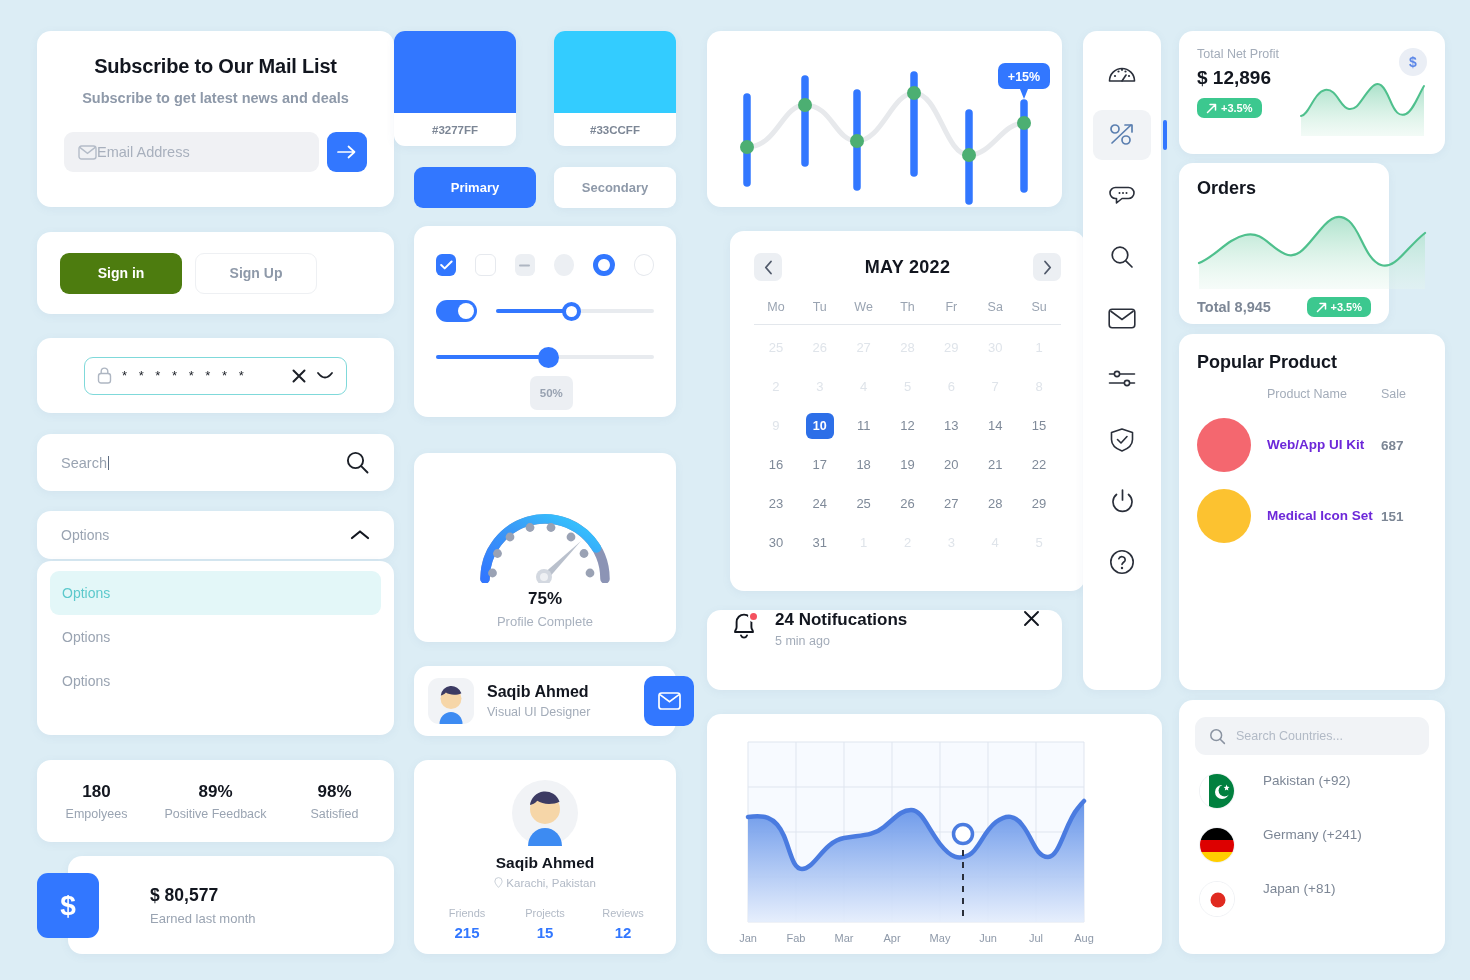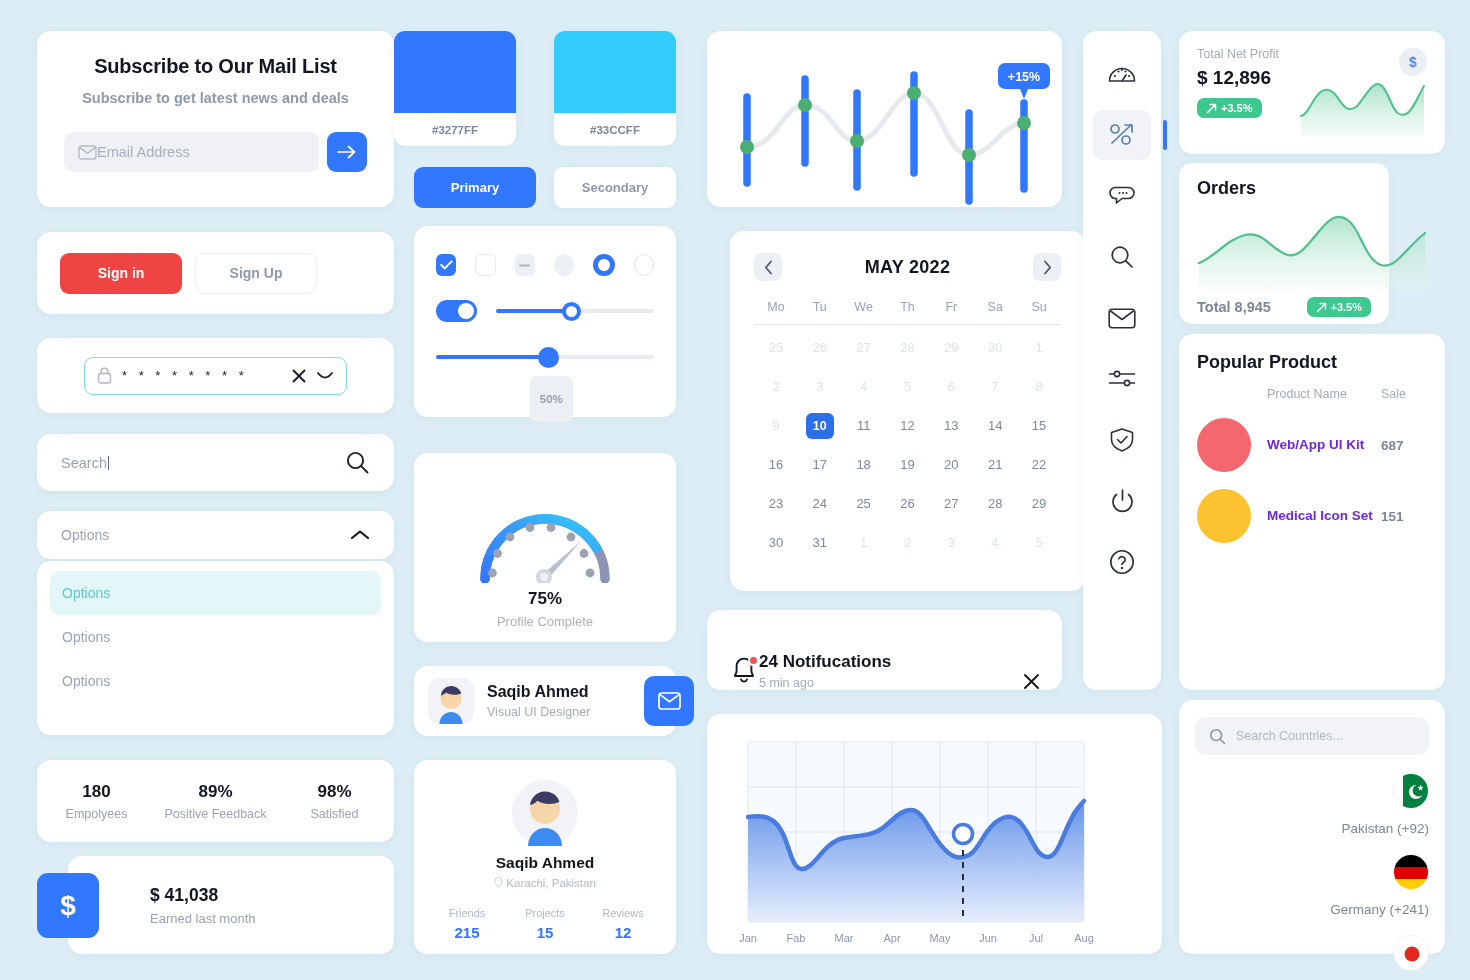--- a/index.html
+++ b/index.html
@@ -28,21 +28,21 @@
     display: flex; align-items: center; padding: 0 14px;
   }
   .email-box .ph { font-size: 14.5px; color: #a8b0bd; }
   .arrow-btn {
     width: 40px; height: 40px; border-radius: 9px; background: #3277FF;
     display: flex; align-items: center; justify-content: center; border: none; cursor: pointer;
   }
 
   #auth-card { left: 37px; top: 232px; width: 357px; height: 82px; display: flex; align-items: center; gap: 13px; padding: 0 23px; }
   .btn-primary {
-    background: #ef4444; color: #fff; border: none; border-radius: 9px;
+    background: #4d7c0f; color: #fff; border: none; border-radius: 9px;
     height: 41px; width: 122px; font-size: 14px; font-weight: bold; cursor: pointer;
     font-family: "Liberation Sans", sans-serif;
   }
   .btn-secondary {
     background: #fff; color: #8e99a9; border: 1.5px solid #eef0f3; border-radius: 9px;
     height: 41px; width: 122px; font-size: 14px; font-weight: bold; cursor: pointer;
     font-family: "Liberation Sans", sans-serif;
   }
 
   #password-card { left: 37px; top: 338px; width: 357px; height: 75px; display: flex; align-items: center; justify-content: center; }
@@ -102,21 +102,21 @@
   .rd.empty { border: 1.7px solid #e6e9ee; background: #fff; }
 
   .toggle { width: 41px; height: 22px; border-radius: 11px; background: #3277FF; position: relative; }
   .toggle .knob { position: absolute; right: 3px; top: 3px; width: 16px; height: 16px; border-radius: 50%; background: #fff; }
   .slider-wrap { position: relative; flex: 1; height: 22px; display: flex; align-items: center; }
   .track { position: absolute; left: 0; right: 0; height: 4px; border-radius: 2px; background: #e8ebef; }
   .track-fill { position: absolute; left: 0; height: 4px; border-radius: 2px; background: #3277FF; }
   .knob-hollow { position: absolute; width: 19px; height: 19px; border-radius: 50%; background: #fff; border: 4px solid #3277FF; }
   .knob-solid { position: absolute; width: 21px; height: 21px; border-radius: 50%; background: #3277FF; }
   .tooltip-50 { position: absolute; background: #eceff3; color: #98a2b1; font-size: 11.5px; font-weight: bold;
-    padding: 17px 10px; border-radius: 7px; }
+    padding: 11px 10px; border-radius: 7px; }
 
   #gauge-card { left: 414px; top: 453px; width: 262px; height: 189px; padding-top: 22px; }
   .gauge-pct { text-align: center; font-size: 17px; font-weight: bold; color: #12161f; margin-top: 2px; }
   .gauge-lbl { text-align: center; font-size: 13px; color: #a9b2bf; margin-top: 5px; }
 
   #profile-row-card { left: 414px; top: 666px; width: 262px; height: 70px; display: flex; align-items: center; padding-left: 14px; gap: 13px; }
   .pr-name { font-size: 16px; font-weight: bold; color: #12161f; }
   .pr-role { font-size: 12.5px; color: #a3acb9; margin-top: 4px; }
   #mail-fab { position: absolute; left: 644px; top: 676px; width: 50px; height: 50px; border-radius: 10px;
     background: #3277FF; display: flex; align-items: center; justify-content: center; }
@@ -139,21 +139,21 @@
   .cal-dow { display: grid; grid-template-columns: repeat(7,1fr); margin-top: 19px;
     padding-bottom: 10px; border-bottom: 1.2px solid #e3e7ec; }
   .cal-dow span { text-align: center; font-size: 12.5px; color: #9aa4b2; }
   .cal-grid { display: grid; grid-template-columns: repeat(7,1fr); grid-auto-rows: 39px; margin-top: 3px; }
   .cal-cell { display: flex; align-items: center; justify-content: center; font-size: 13px; color: #7f8a99; }
   .cal-cell.dim { color: #dfe4ea; }
   .cal-cell.sel { }
   .cal-cell.sel span { background: #2d6fe8; color: #fff; border-radius: 6px; width: 28px; height: 26px;
     display: flex; align-items: center; justify-content: center; font-weight: bold; font-size: 12.5px; }
 
-  #notif-card { left: 707px; top: 610px; width: 355px; height: 80px; display: flex; align-items: flex-end; padding: 0 22px; }
+  #notif-card { left: 707px; top: 610px; width: 355px; height: 80px; display: flex; align-items: flex-start; padding: 0 22px; gap: 16px; }
   .nt-title { font-size: 17px; font-weight: bold; color: #12161f; }
   .nt-time { font-size: 12.5px; color: #a3acb9; margin-top: 4px; }
 
   #area-card { left: 707px; top: 714px; width: 455px; height: 240px; }
 
   
   #icon-rail { left: 1083px; top: 31px; width: 78px; height: 659px; display: flex;
     flex-direction: column; align-items: center; padding-top: 18px; gap: 11px; }
   .rail-item { width: 58px; height: 50px; border-radius: 9px; display: flex; align-items: center;
     justify-content: center; cursor: pointer; position: relative; }
@@ -183,21 +183,21 @@
   .pp-head .h2 { width: 46px; text-align: left; font-size: 12.5px; color: #a3acb9; }
   .pp-row { display: flex; align-items: center; margin-top: 17px; }
   .pp-dot { width: 54px; height: 54px; border-radius: 50%; flex: none; }
   .pp-name { flex: 1; font-size: 13.5px; font-weight: bold; color: #6d28d9; line-height: 1.35; padding-left: 16px; }
   .pp-sale { width: 46px; font-size: 13.5px; font-weight: bold; color: #7c8695; }
 
   #country-card { left: 1179px; top: 700px; width: 266px; height: 254px; padding: 17px 16px; }
   .ctry-search { background: #f1f3f6; border-radius: 11px; height: 38px; display: flex;
     align-items: center; gap: 10px; padding: 0 14px; }
   .ctry-search .ph { font-size: 12.5px; color: #b2bac6; }
-  .ctry-row { display: flex; align-items: flex-end; gap: 12px; margin-top: 18px; padding-left: 4px; flex-direction: column; }
+  .ctry-row { display: flex; align-items: flex-start; gap: 28px; margin-top: 18px; padding-left: 4px; }
   .flag { width: 36px; height: 36px; border-radius: 50%; overflow: hidden; flex: none; border: 1px solid #f0f2f5; }
   .ctry-name { font-size: 13.5px; color: #7c8695; }
 </style>
 </head>
 <body>
 
 <div class="stage">
 
   <div class="card" id="subscribe-card">
     <div class="sub-title">Subscribe to Our Mail List</div>
@@ -278,21 +278,21 @@
       <div class="stat-lbl">Positive Feedback</div>
     </div>
     <div class="stat">
       <div class="stat-val">98%</div>
       <div class="stat-lbl">Satisfied</div>
     </div>
   </div>
 
   <div class="card" id="earn-card">
     <div>
-      <div class="earn-val">$ 41,038</div>
+      <div class="earn-val">$ 80,577</div>
       <div class="earn-lbl">Earned last month</div>
     </div>
   </div>
   <div id="earn-badge">$</div>
 
   <div class="card swatch-card" id="swatch-0">
     <div class="swatch-color" style="background:#3277FF"></div>
     <div class="swatch-hex">#3277FF</div>
   </div>
   <div class="card swatch-card" id="swatch-1">

